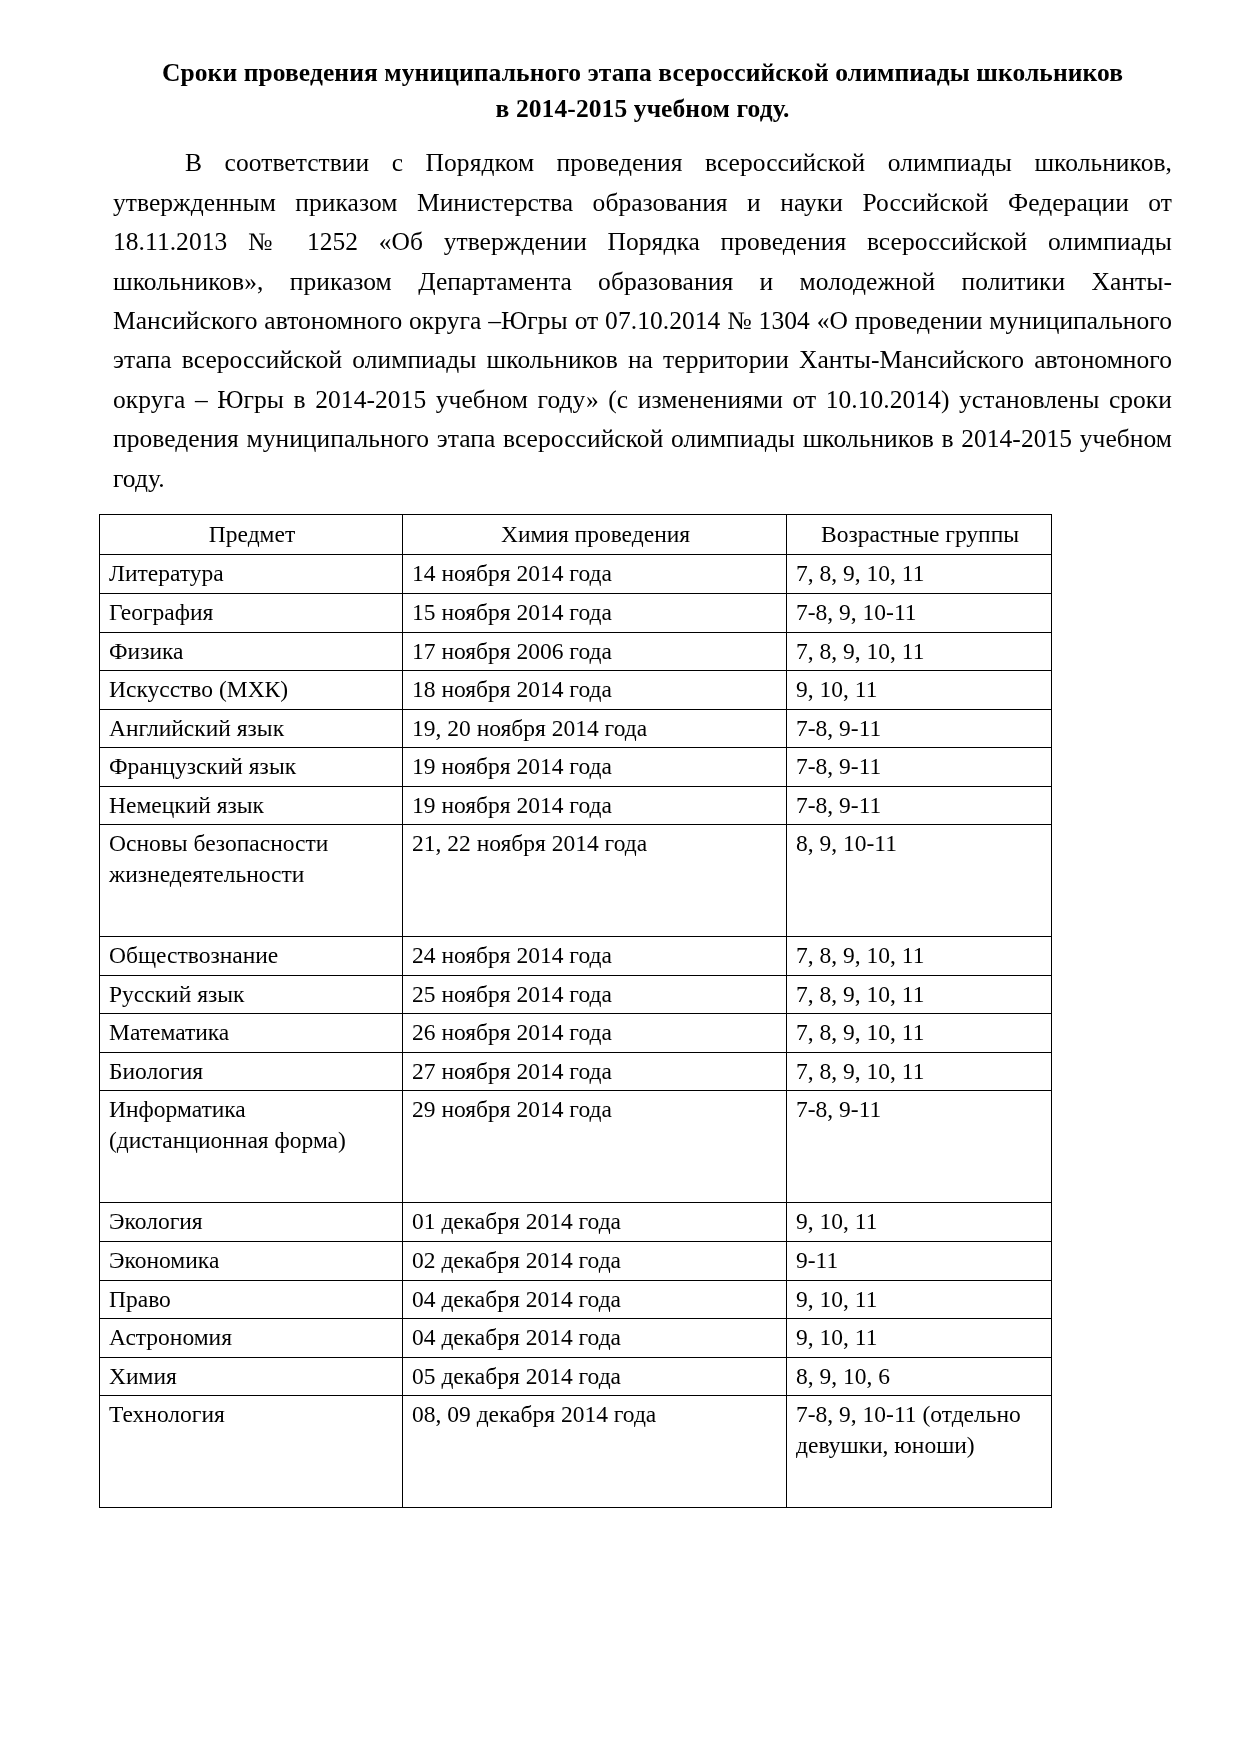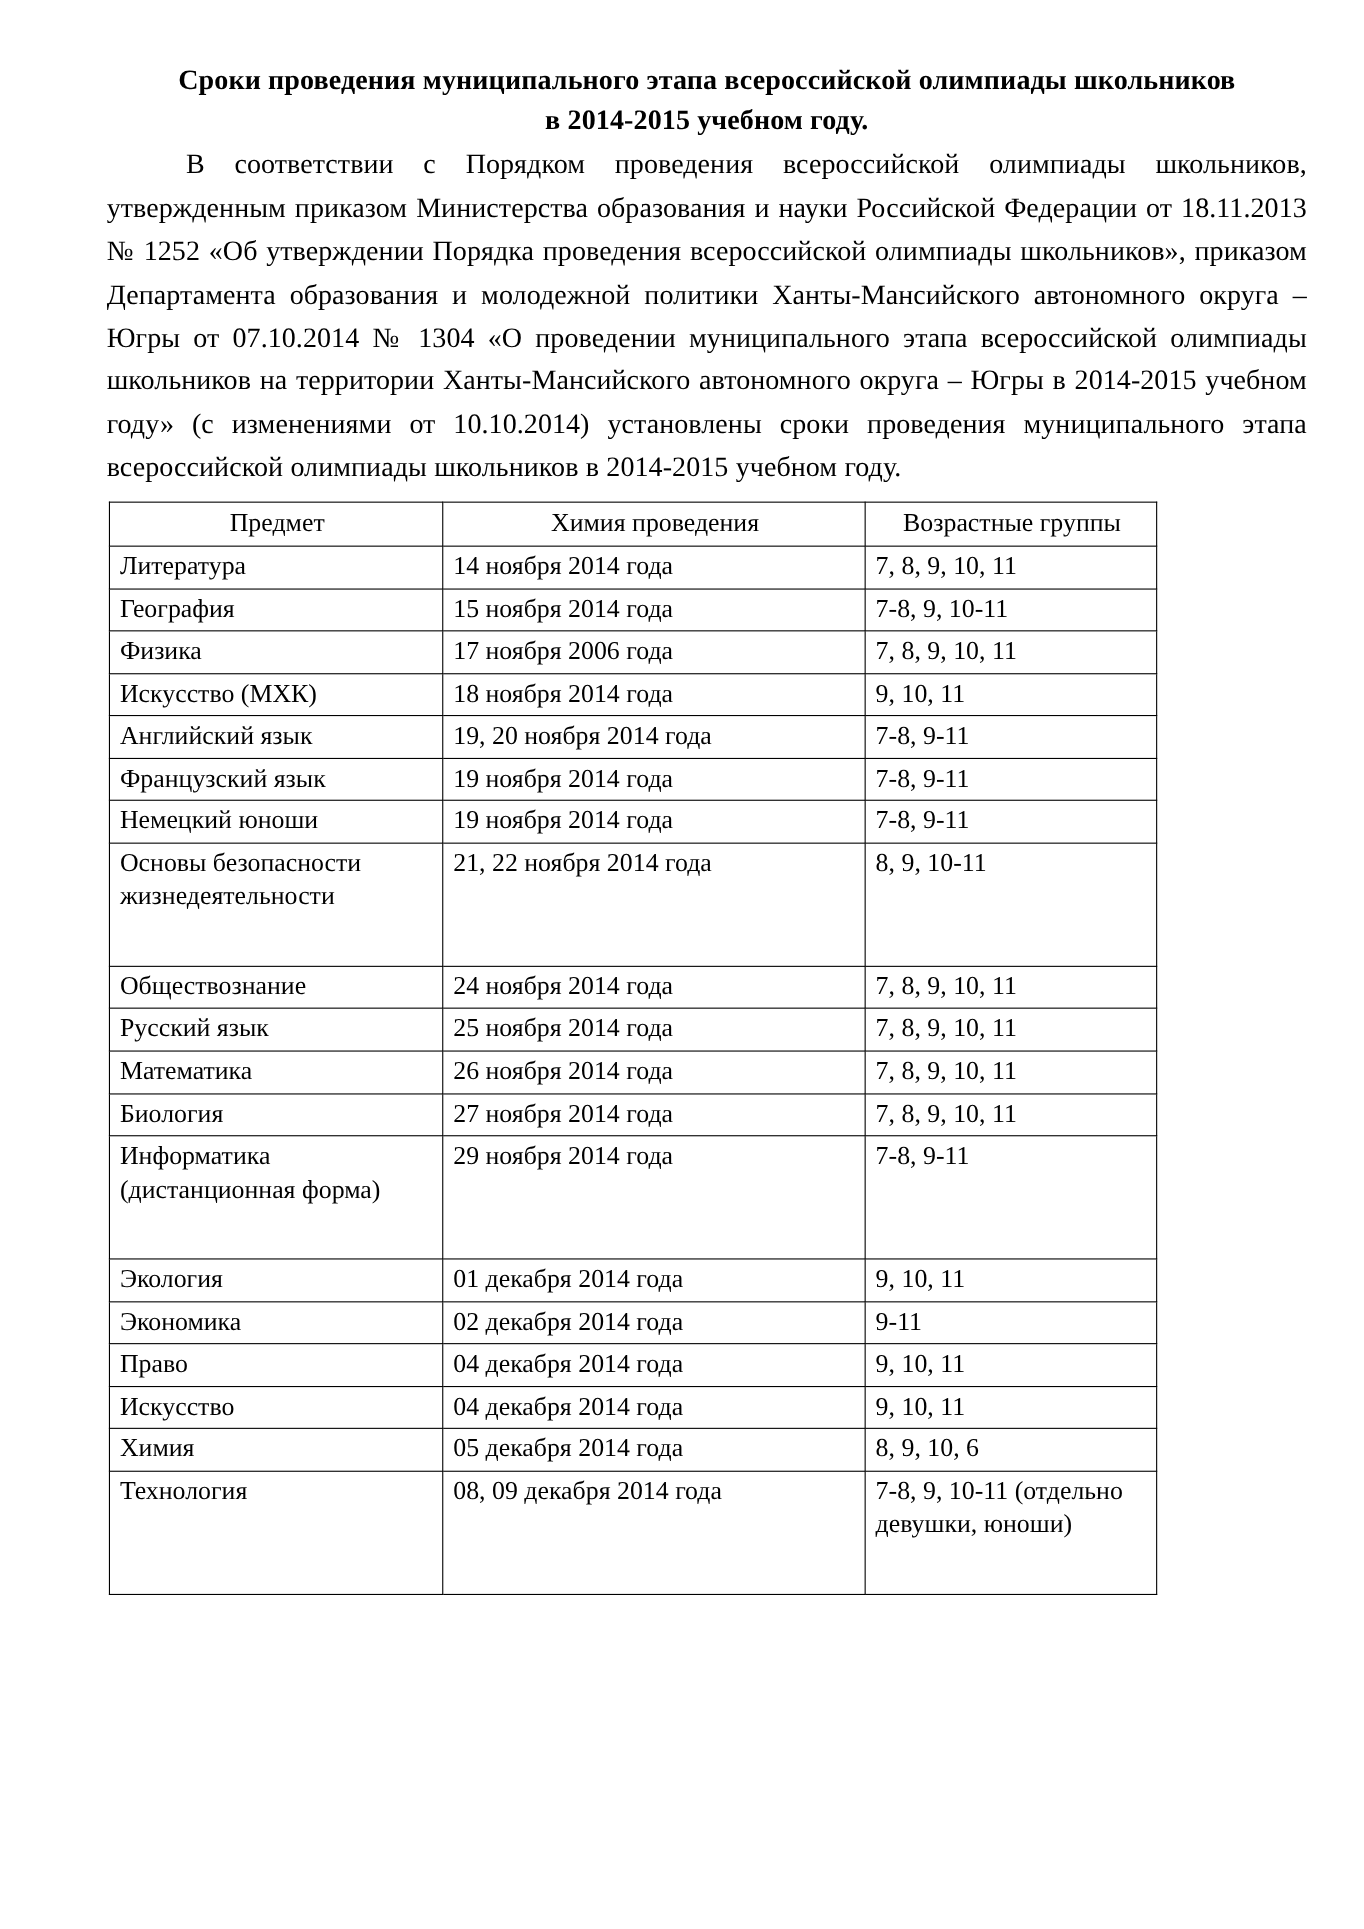--- a/index.html
+++ b/index.html
@@ -31,21 +31,21 @@
   }
   .doc-title .line2 {
     display: block;
   }
   .body-par {
     font-size: 25.5px;
     line-height: 1.545;
     text-align: justify;
     text-align-last: left;
     text-indent: 72px;
-    margin: 0;
+    margin: 16px;
     padding: 0;
     letter-spacing: 0.05px;
     hyphens: none;
     word-spacing: 0.2px;
   }
   table.schedule {
     border-collapse: collapse;
     width: 952px;
     margin: 11px 0 0 2px;
     table-layout: fixed;
@@ -124,21 +124,21 @@
           <td>Английский язык</td>
           <td>19, 20 ноября 2014 года</td>
           <td>7-8, 9-11</td>
         </tr>
         <tr>
           <td>Французский язык</td>
           <td>19 ноября 2014 года</td>
           <td>7-8, 9-11</td>
         </tr>
         <tr>
-          <td>Немецкий юноши</td>
+          <td>Немецкий язык</td>
           <td>19 ноября 2014 года</td>
           <td>7-8, 9-11</td>
         </tr>
         <tr>
           <td class="tall-2">Основы безопасности жизнедеятельности</td>
           <td>21, 22 ноября 2014 года</td>
           <td>8, 9, 10-11</td>
         </tr>
         <tr>
           <td>Обществознание</td>
@@ -174,21 +174,21 @@
           <td>Экономика</td>
           <td>02 декабря 2014 года</td>
           <td>9-11</td>
         </tr>
         <tr>
           <td>Право</td>
           <td>04 декабря 2014 года</td>
           <td>9, 10, 11</td>
         </tr>
         <tr>
-          <td>Искусство</td>
+          <td>Астрономия</td>
           <td>04 декабря 2014 года</td>
           <td>9, 10, 11</td>
         </tr>
         <tr>
           <td>Химия</td>
           <td>05 декабря 2014 года</td>
           <td>8, 9, 10, 6</td>
         </tr>
         <tr>
           <td class="tall-2">Технология</td>

